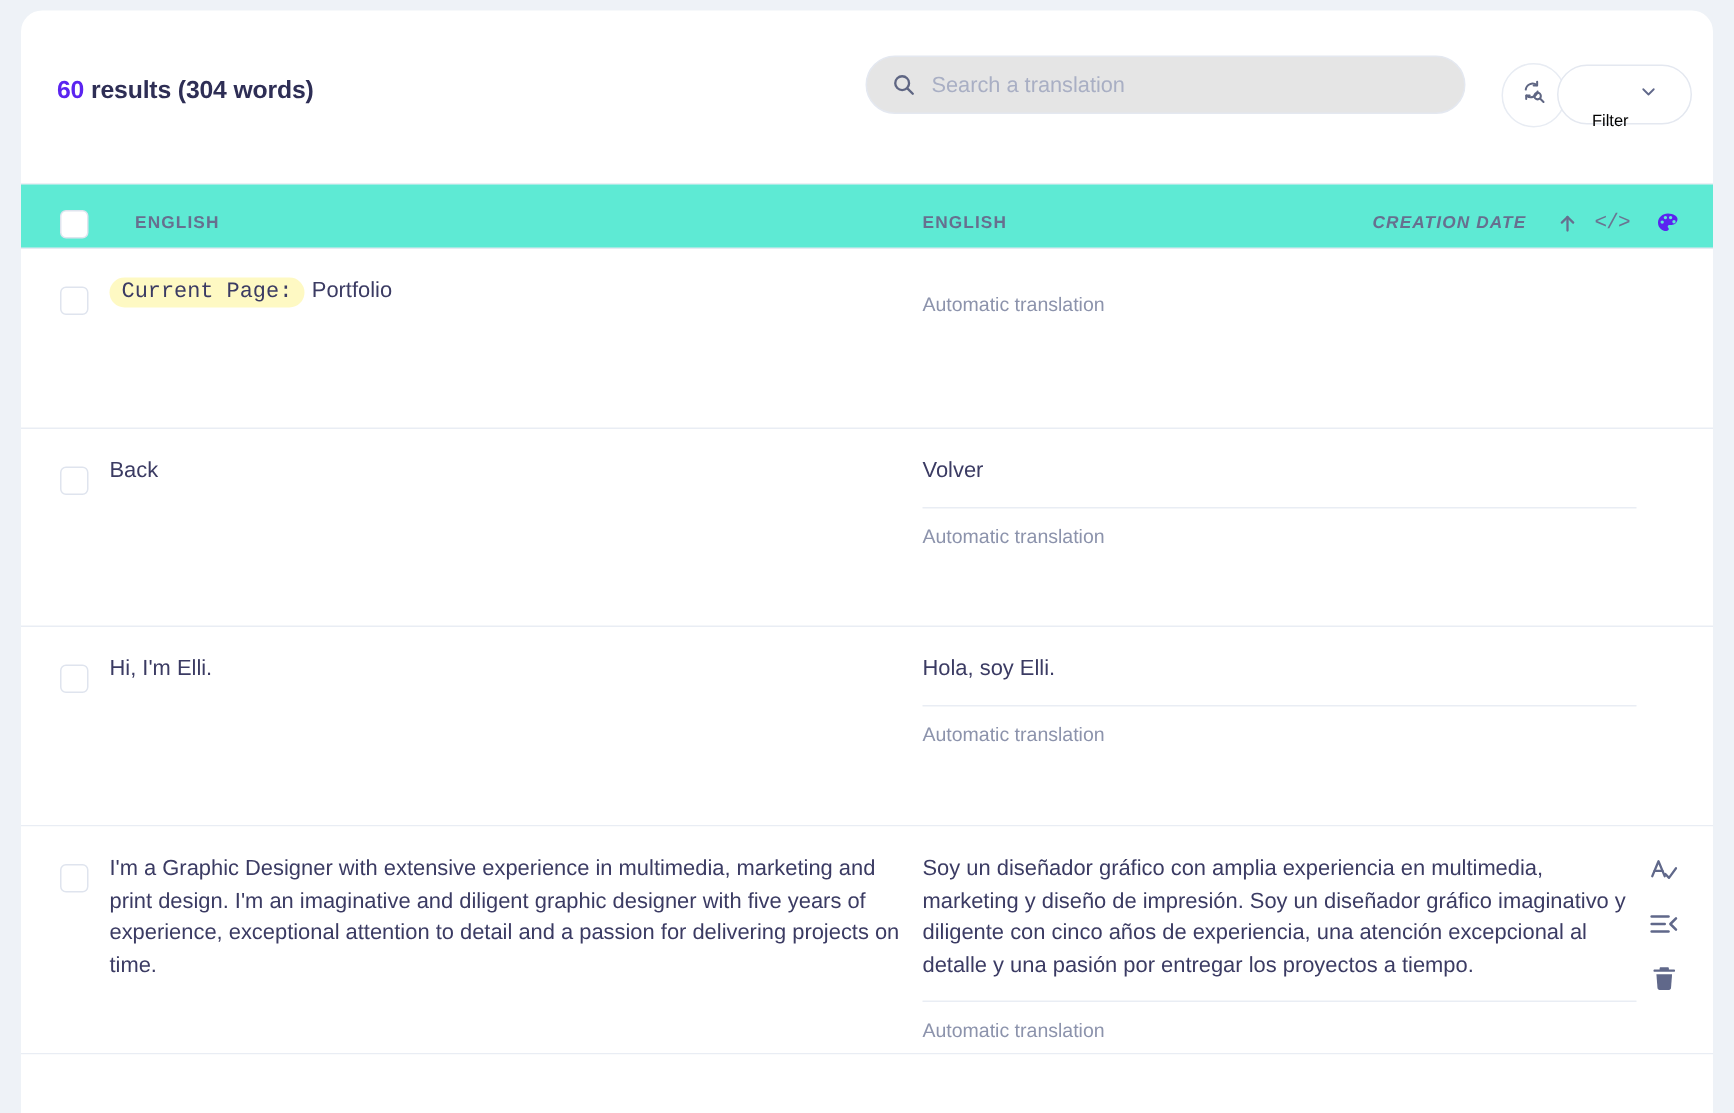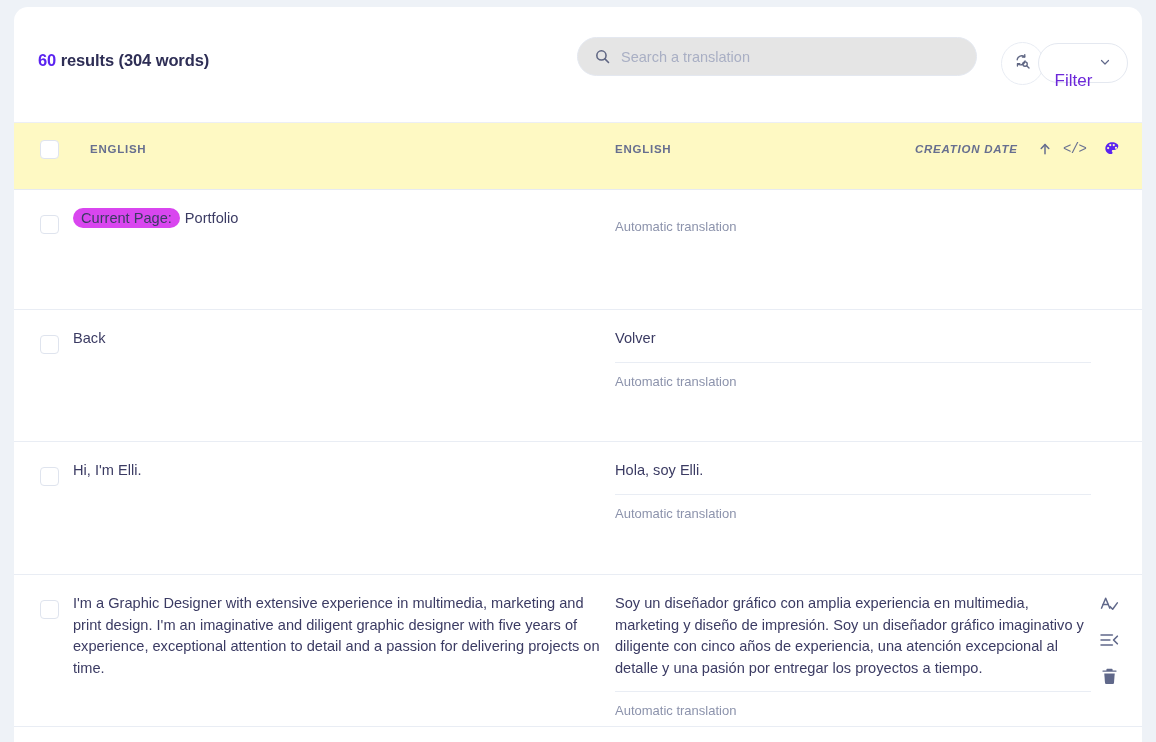--- a/index.html
+++ b/index.html
@@ -100,30 +100,30 @@
     border: 1px solid #e4e8f0;
     border-radius: 20px;
     background: #fff;
     display: flex;
     align-items: center;
     justify-content: center;
     gap: 7px;
     cursor: pointer;
   }
   .filter-label {
-    font-size: 17px;
-    color: #6d28d9;
+    font-size: 11px;
+    color: #000000;
     margin-top: 36px;
   }
 
   
   .thead {
     position: relative;
-    height: 68px;
-    background: #fef9c3;
+    height: 44px;
+    background: #5eead4;
     border-top: 1px solid #eceff5;
     border-bottom: 1px solid #e6eaf2;
   }
   .th {
     position: absolute;
     top: 0;
     height: 52px;
     display: flex;
     align-items: center;
     font-size: 11.5px;
@@ -204,25 +204,26 @@
     border-bottom: 1px solid #e9edf4;
   }
   .target-meta {
     padding-top: 11px;
     font-size: 13px;
     color: #8c93ac;
   }
 
   .tag {
     display: inline;
-    background: #d946ef;
+    background: #fef9c3;
     color: #3b3b63;
     border-radius: 10px;
     padding: 2px 8px;
     margin-right: 5px;
+    font-family: Liberation Mono, monospace;
   }
 
   .row-actions {
     position: absolute;
     right: 22px;
     top: 18px;
     display: flex;
     flex-direction: column;
     align-items: center;
     gap: 14px;

